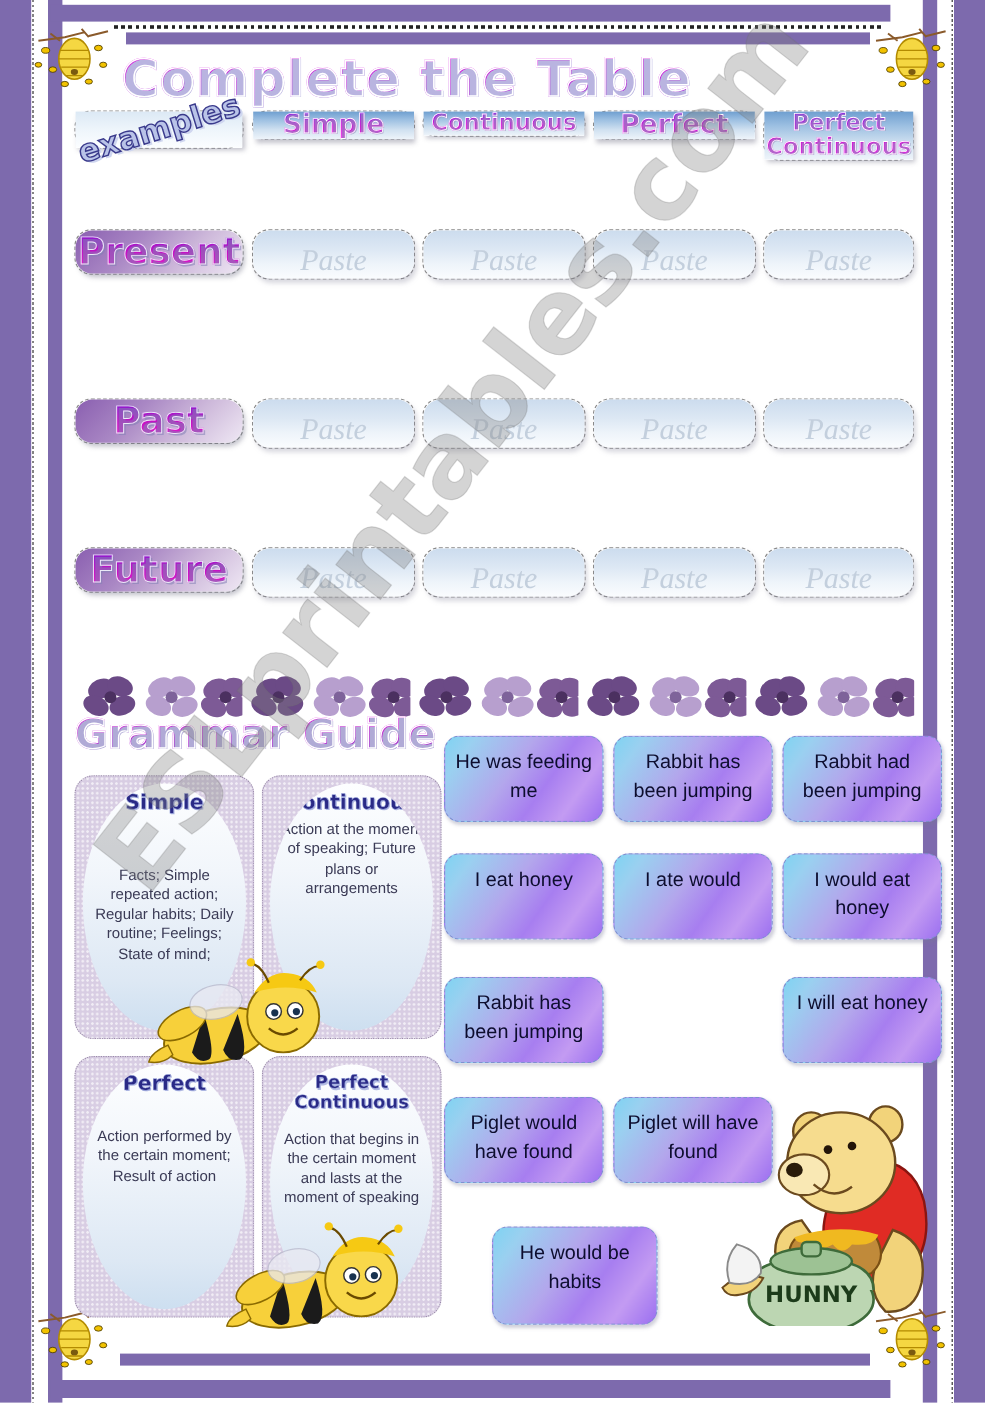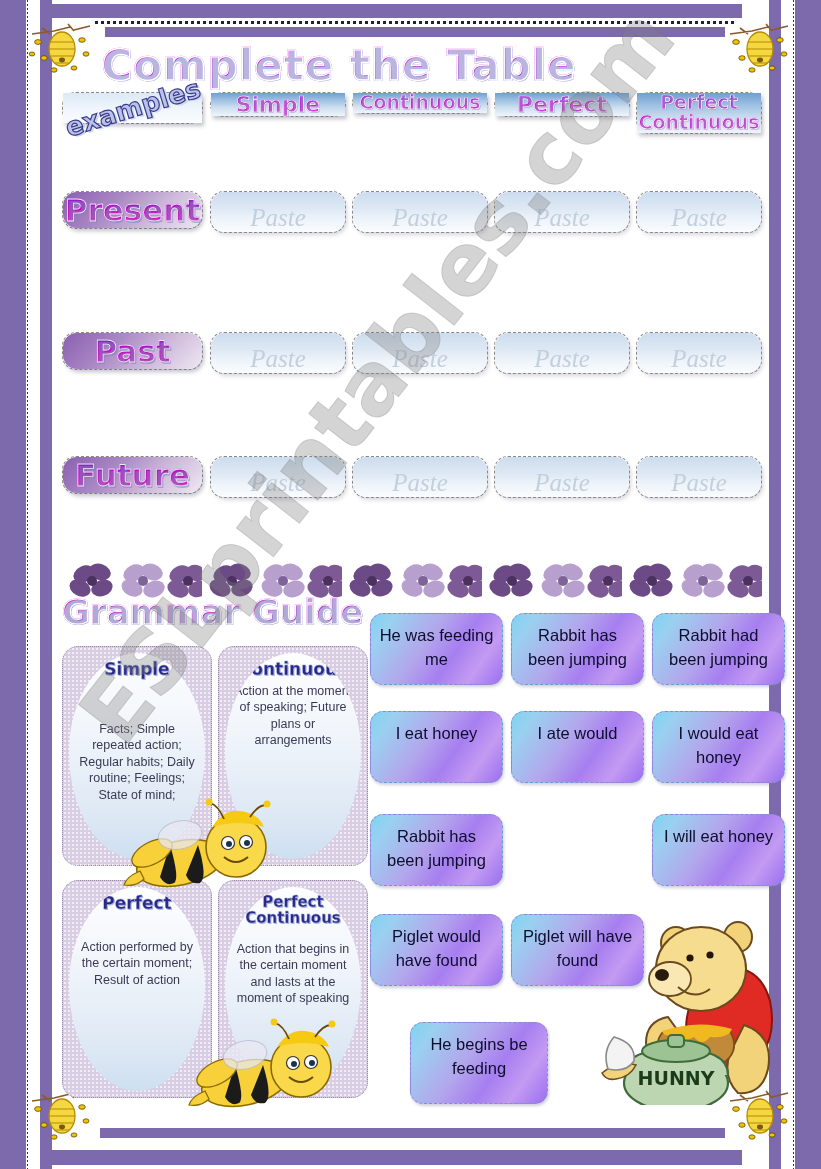--- a/index.html
+++ b/index.html
@@ -519,21 +519,21 @@
   <div class="scard sr2 sc2">
       <span>I will eat honey</span>
     </div>
   <div class="scard sr3 sc0">
       <span>Piglet would have found</span>
     </div>
   <div class="scard sr3 sc1">
       <span>Piglet will have found</span>
     </div>
   <div class="scard s-last">
-      <span>He begins be feeding</span>
+      <span>He would be habits</span>
     </div>
 
   <svg class="pooh" viewBox="0 0 195 200">
     <ellipse cx="78" cy="38" rx="15" ry="16" fill="#f2d37a" stroke="#6b4a1e" stroke-width="2"></ellipse>
     <ellipse cx="140" cy="32" rx="14" ry="15" fill="#f2d37a" stroke="#6b4a1e" stroke-width="2"></ellipse>
     <path d="M120 62 q42 -4 52 34 q8 40 -16 62 q-30 16 -58 -4 q-16 -24 -6 -54 q8 -28 28 -38z" fill="#e02b24" stroke="#8a1510" stroke-width="2"></path>
     <ellipse cx="103" cy="64" rx="45" ry="42" fill="#f6dc8e" stroke="#6b4a1e" stroke-width="2"></ellipse>
     <ellipse cx="72" cy="74" rx="21" ry="17" fill="#f9e8b4" stroke="#6b4a1e" stroke-width="1.8"></ellipse>
     <ellipse cx="64" cy="70" rx="7" ry="6" fill="#2a1c0a"></ellipse>
     <circle cx="92" cy="53" r="3.6" fill="#231508"></circle>

